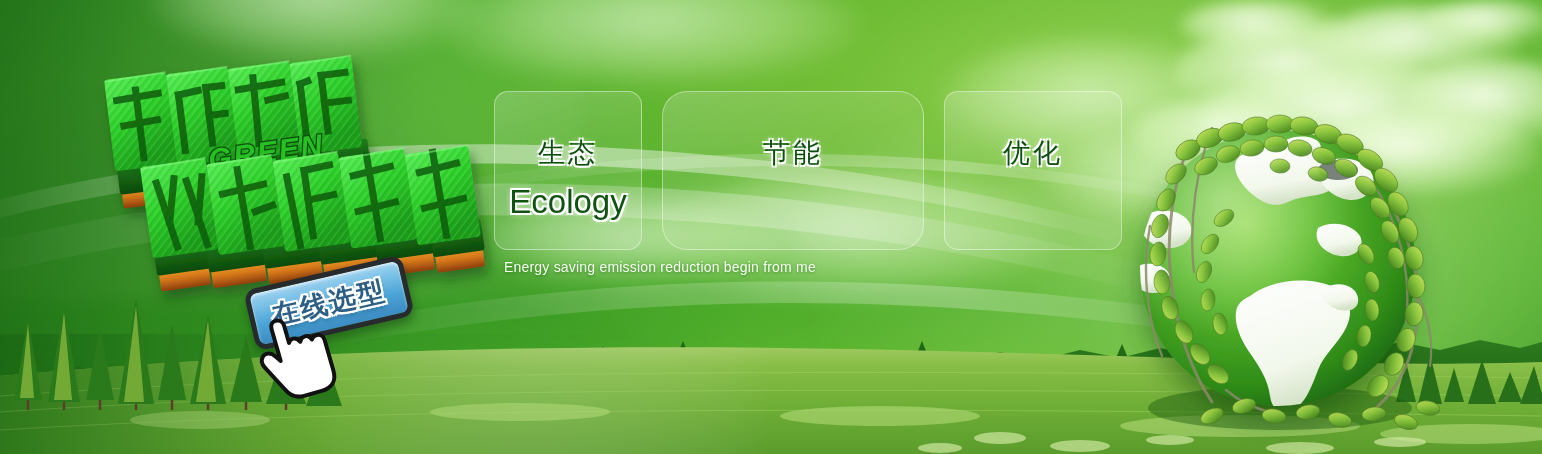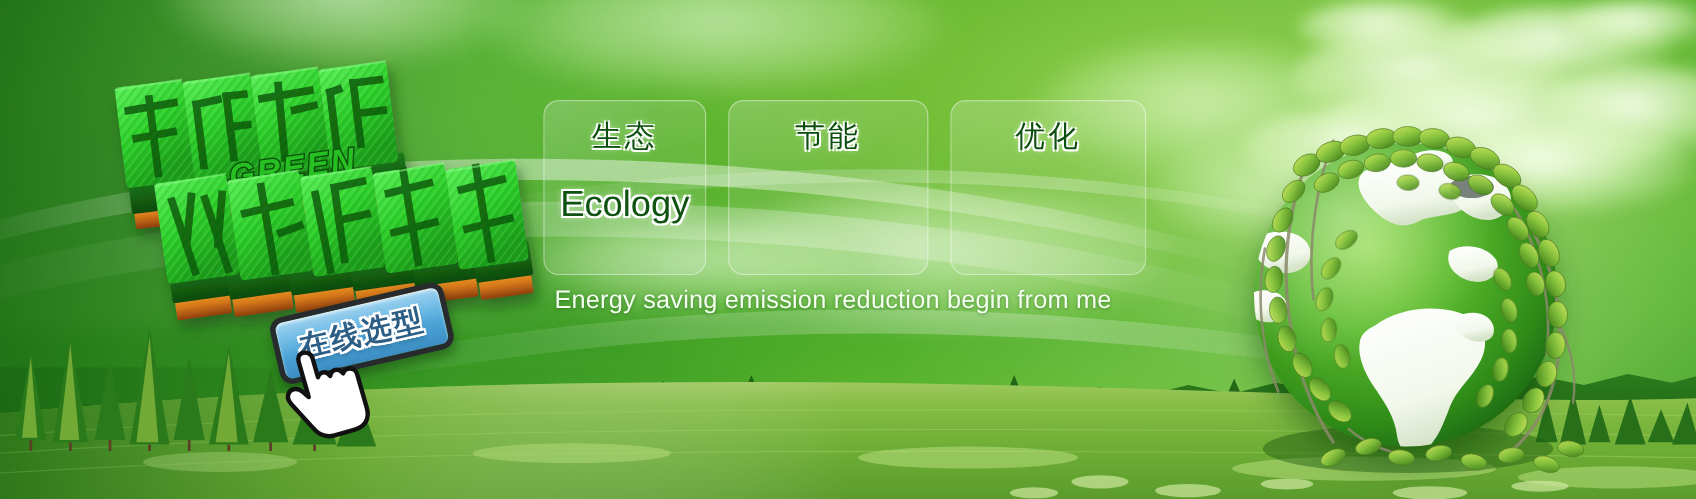--- a/index.html
+++ b/index.html
@@ -151,51 +151,51 @@
   }
   .card {
     width: 148px;
     height: 159px;
     border-radius: 14px;
     border: 1px solid rgba(255,255,255,0.42);
     background: linear-gradient(160deg, rgba(255,255,255,0.20) 0%, rgba(255,255,255,0.08) 45%, rgba(255,255,255,0.16) 100%);
     display: flex;
     flex-direction: column;
     align-items: center;
-    padding-top: 14px;
-  }
-  .card.wide { width: 182px; }
+    padding-top: 43px;
+  }
+  .card.wide { width: 262px; border-radius: 25px; }
   .card.mid  { width: 178px; }
   .card-cn {
     font-size: 27px;
     color: #0d4f10;
     font-weight: normal;
     letter-spacing: 3px;
     text-shadow:
       -1.6px -1.6px 0 #fff, 1.6px -1.6px 0 #fff,
       -1.6px  1.6px 0 #fff, 1.6px  1.6px 0 #fff,
       0 0 6px rgba(255,255,255,0.9);
     white-space: nowrap;
   }
   .card-en {
-    margin-top: 24px;
+    margin-top: 12px;
     font-size: 33px;
     color: #0f5211;
     text-shadow:
       -1.8px -1.8px 0 #fff, 1.8px -1.8px 0 #fff,
       -1.8px  1.8px 0 #fff, 1.8px  1.8px 0 #fff,
       0 0 7px rgba(255,255,255,0.95);
     white-space: nowrap;
   }
 
   
   .tagline {
     position: absolute;
     left: 504px; top: 259px;
-    font-size: 23px;
+    font-size: 14px;
     color: #f4fff0;
     letter-spacing: 0.2px;
     text-shadow: 0 1px 3px rgba(25,85,20,0.55);
     white-space: nowrap;
   }
 
   
   .globe-wrap {
     position: absolute;
     left: 1128px; top: 108px;

